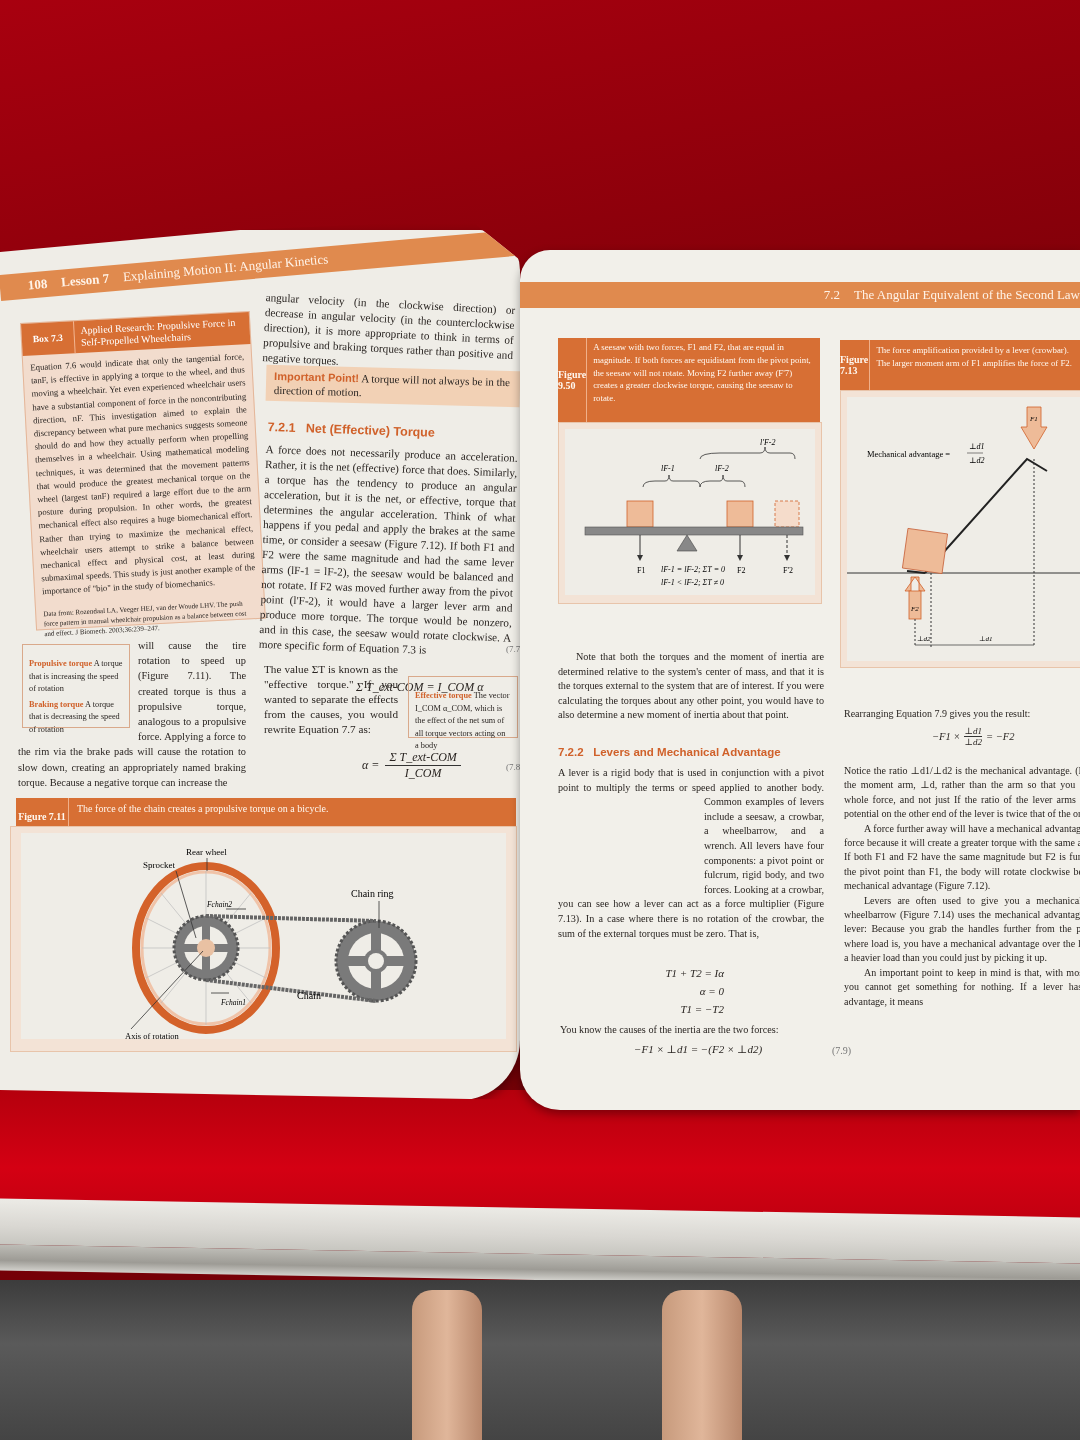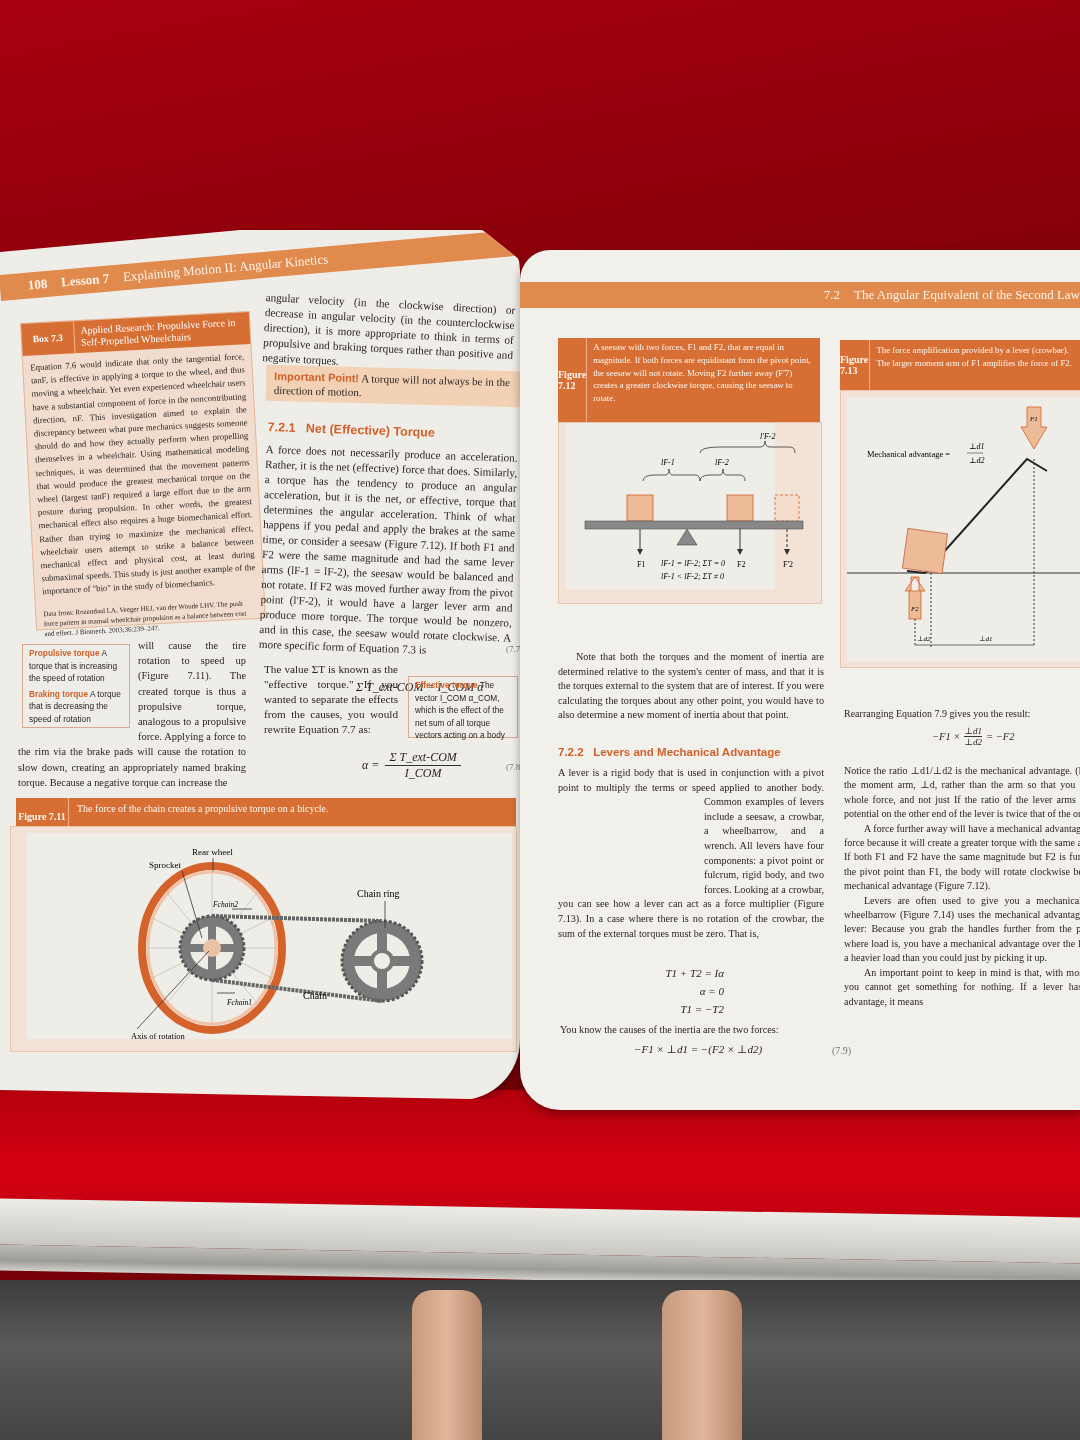--- a/index.html
+++ b/index.html
@@ -42,22 +42,22 @@
   .box73-title{flex:1;font-size:10px;padding:4px 6px;line-height:12px;}
   .box73-body{padding:6px 7px;font-size:8.7px;line-height:13.2px;text-align:justify;}
   .box73-cite{padding:0 7px;font-size:7px;line-height:10px;margin-top:4px;}
 
   .col-right{position:absolute;left:266px;top:60px;width:250px;}
   .important{position:absolute;left:266px;top:138px;width:254px;height:36px;background:#f2d1b5;
     padding:4px 8px;box-sizing:border-box;font-size:11px;line-height:14px;transform:rotate(1.5deg);}
   .important b{color:#d0612a;font-family:"Liberation Sans",sans-serif;}
   .h3{font-family:"Liberation Sans","DejaVu Sans",sans-serif;font-weight:bold;color:#d0612a;font-size:12.5px;}
 
-  .def-box{position:absolute;border:1px solid #d9a98b;padding:2px 6px;box-sizing:border-box;
-    font-family:Liberation Sans, sans-serif;font-size:8.3px;line-height:12.5px;}
+  .def-box{position:absolute;border:1px solid #d9a98b;padding:13px 6px;box-sizing:border-box;
+    font-family:Liberation Serif, serif;font-size:8.3px;line-height:12.5px;}
   .def-box .term{color:#d0612a;font-weight:bold;}
 
   .eq{position:absolute;font-style:italic;font-size:12px;}
   .eqnum{position:absolute;font-size:9px;color:#777;}
 
   .fig-head{position:absolute;display:flex;background:#d76f34;color:#fff8f0;}
   .fig-label{font-size:10px;font-weight:bold;display:flex;align-items:center;justify-content:center;border-right:1px solid #f0b08a;}
   .fig-cap{font-size:10px;line-height:13px;padding:4px 8px;}
   .fig-area{position:absolute;background:#f3e3d6;border:1px solid #e8c4aa;}
   .fig-inner{position:absolute;background:#efede7;}
@@ -139,21 +139,21 @@
     <div class="txt" style="position:absolute;left:18px;top:408px;width:228px;font-size:10.4px;line-height:15.2px;">
       <span style="float:left;width:120px;height:104px;"></span>
       <span>will cause the tire rotation to speed up (Figure 7.11). The created torque is thus a propulsive torque, analogous to a propulsive force. Applying a force to the rim via the brake pads will cause the rotation to slow down, creating an appropriately named braking torque. Because a negative torque can increase the</span>
     </div>
 
     <div class="fig-head" style="left:16px;top:568px;width:500px;height:36px;">
       <div class="fig-label" style="width:52px;">Figure 7.11</div>
       <div class="fig-cap">The force of the chain creates a propulsive torque on a bicycle.</div>
     </div>
     <div class="fig-area" style="left:10px;top:596px;width:505px;height:224px;">
-      <div class="fig-inner" style="left:16px;top:6px;width:485px;height:206px;">
+      <div class="fig-inner" style="left:10px;top:6px;width:485px;height:206px;">
         <svg width="485" height="206" viewBox="0 0 485 206">
           <ellipse cx="185" cy="115" rx="70" ry="82" fill="none" stroke="#d4622a" stroke-width="8"></ellipse>
           <ellipse cx="185" cy="115" rx="64" ry="76" fill="none" stroke="#f0c3a8" stroke-width="3"></ellipse>
           <g stroke="#bbb" stroke-width="0.7">
             <line x1="185" y1="115" x2="185" y2="38"></line>
               <line x1="185" y1="115" x2="185" y2="192"></line>
             <line x1="185" y1="115" x2="121" y2="115"></line>
               <line x1="185" y1="115" x2="249" y2="115"></line>
             <line x1="185" y1="115" x2="140" y2="60"></line>
               <line x1="185" y1="115" x2="230" y2="60"></line>
@@ -199,25 +199,25 @@
     </div>
   </div>
 
   <div class="page page-right">
     <div class="running-head rh-right">
       <span>7.2</span>
       <span>The Angular Equivalent of the Second Law</span>
     </div>
 
     <div class="fig-head" style="left:38px;top:88px;width:262px;height:84px;">
-      <div class="fig-label" style="width:58px;">Figure 7.12</div>
+      <div class="fig-label" style="width:58px;">Figure 9.50</div>
       <div class="fig-cap" style="font-size:8.8px;line-height:12.8px;padding:3px 6px;">A seesaw with two forces, F1 and F2, that are equal in magnitude. If both forces are equidistant from the pivot point, the seesaw will not rotate. Moving F2 further away (F'7) creates a greater clockwise torque, causing the seesaw to rotate.</div>
     </div>
     <div class="fig-area" style="left:38px;top:172px;width:262px;height:180px;">
-      <div class="fig-inner" style="left:6px;top:0;width:210px;height:166px;">
+      <div class="fig-inner" style="left:6px;top:6px;width:250px;height:166px;">
         <svg width="250" height="166" viewBox="0 0 250 166">
           <path d="M135 30 Q135 24 155 24 L195 24 Q200 24 200 18 Q200 24 205 24 L225 24 Q230 24 230 30" fill="none" stroke="#333" stroke-width="0.8"></path>
           <path d="M78 58 Q78 52 90 52 L100 52 Q104 52 104 46 Q104 52 108 52 L130 52 Q135 52 135 58" fill="none" stroke="#333" stroke-width="0.8"></path>
           <path d="M135 58 Q135 52 145 52 L155 52 Q158 52 158 46 Q158 52 162 52 L175 52 Q180 52 180 58" fill="none" stroke="#333" stroke-width="0.8"></path>
           <rect x="62" y="72" width="26" height="26" fill="#eebb98" stroke="#d0612a" stroke-width="0.8"></rect>
           <rect x="162" y="72" width="26" height="26" fill="#eebb98" stroke="#d0612a" stroke-width="0.8"></rect>
           <rect x="210" y="72" width="24" height="26" fill="#f5dccb" stroke="#d0612a" stroke-width="0.8" stroke-dasharray="3 2"></rect>
           <rect x="20" y="98" width="218" height="8" fill="#888" stroke="#555" stroke-width="0.6"></rect>
           <polygon points="122,106 112,122 132,122" fill="#888" stroke="#444" stroke-width="0.6"></polygon>
           <line x1="75" y1="106" x2="75" y2="128" stroke="#333"></line>

